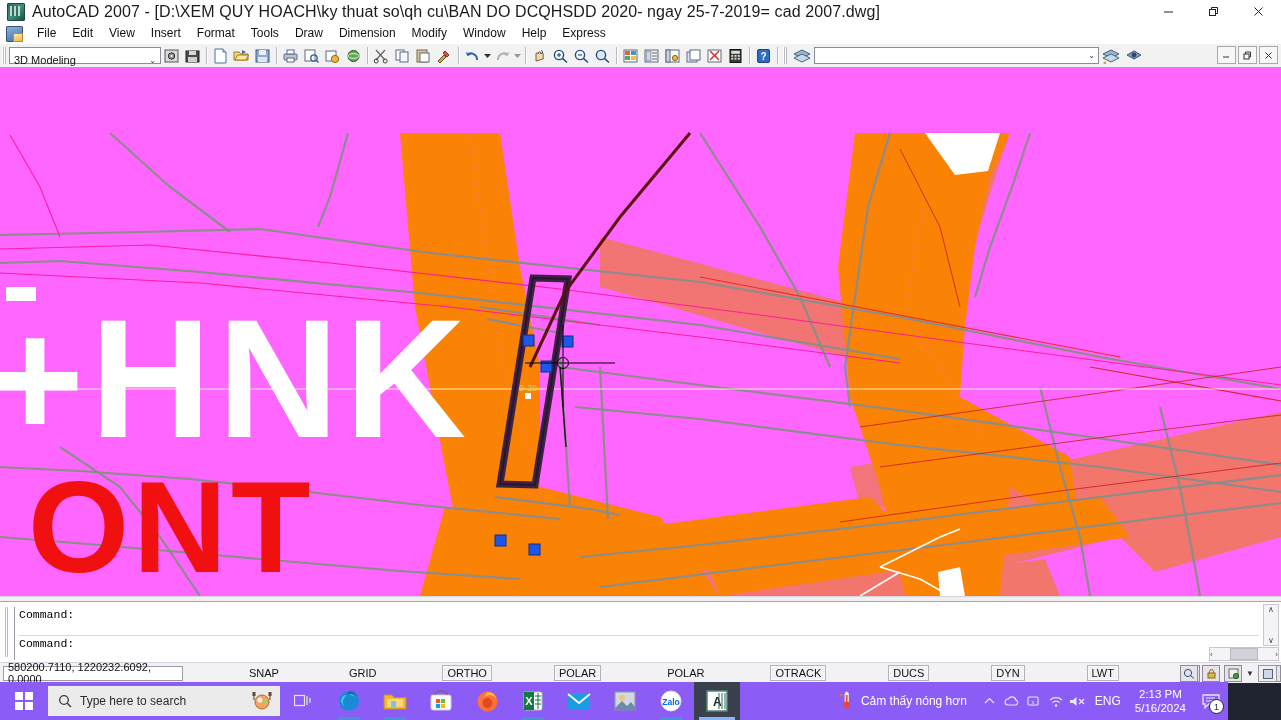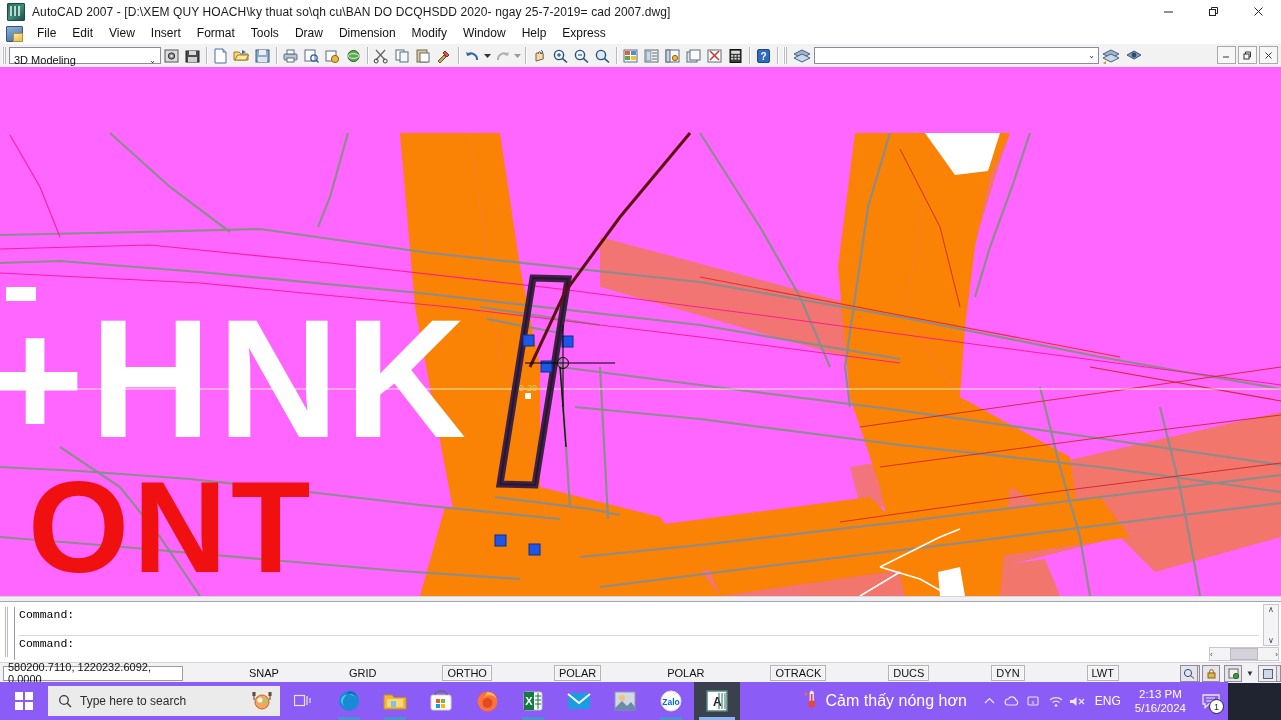--- a/index.html
+++ b/index.html
@@ -21,21 +21,21 @@
     width:16px;height:16px;margin-left:7px;margin-right:7px;position:relative;flex:none;
     background:linear-gradient(135deg,#2d6b5e 0%,#3f8e7c 50%,#1d4f45 100%);
     border:1px solid #1b4a41;border-radius:1px;
   }
   .app-icon:after{
     content:"";position:absolute;left:2px;top:2px;width:10px;height:10px;
     background:repeating-linear-gradient(90deg,#cfe9e2 0 2px,#2d6b5e 2px 4px);
     opacity:.85;
   }
   .title-text{
-    font-size:12px;color:#1b1b1b;white-space:nowrap;letter-spacing:.1px;
+    font-size:16px;color:#1b1b1b;white-space:nowrap;letter-spacing:.1px;
   }
   .win-ctrls{position:absolute;right:0;top:0;height:23px;display:flex;}
   .win-btn{
     width:45px;height:23px;display:flex;align-items:center;justify-content:center;
     font-size:11px;color:#222;
   }
   .win-btn svg{display:block;}
 
   
   .menubar{
@@ -177,21 +177,21 @@
     position:relative;
   }
   .tb-task.active{background:#3a404c;}
   .tb-task.active:after{
     content:"";position:absolute;bottom:0;left:5px;right:5px;height:3px;background:#8ab4f8;
   }
   .tb-task.open:after{
     content:"";position:absolute;bottom:0;left:12px;right:12px;height:3px;background:#4d8fd6;
   }
   .tray{position:absolute;right:0;top:0;height:38px;display:flex;align-items:center;color:#fff;}
-  .tray-weather{display:flex;align-items:center;gap:7px;font-size:16px;margin-right:12px;}
+  .tray-weather{display:flex;align-items:center;gap:7px;font-size:12px;margin-right:12px;}
   .tray-ico{width:22px;height:38px;display:flex;align-items:center;justify-content:center;
             font-size:12px;color:#e8e8e8;}
   .tray-lang{font-size:12px;color:#fff;padding:0 6px;}
   .tray-clock{
     font-size:11.5px;color:#fff;line-height:14px;text-align:center;padding:0 8px;
   }
   .tray-notif{width:34px;height:38px;display:flex;align-items:center;justify-content:center;
               position:relative;}
   .notif-badge{
     position:absolute;right:4px;bottom:6px;width:13px;height:13px;border-radius:50%;

